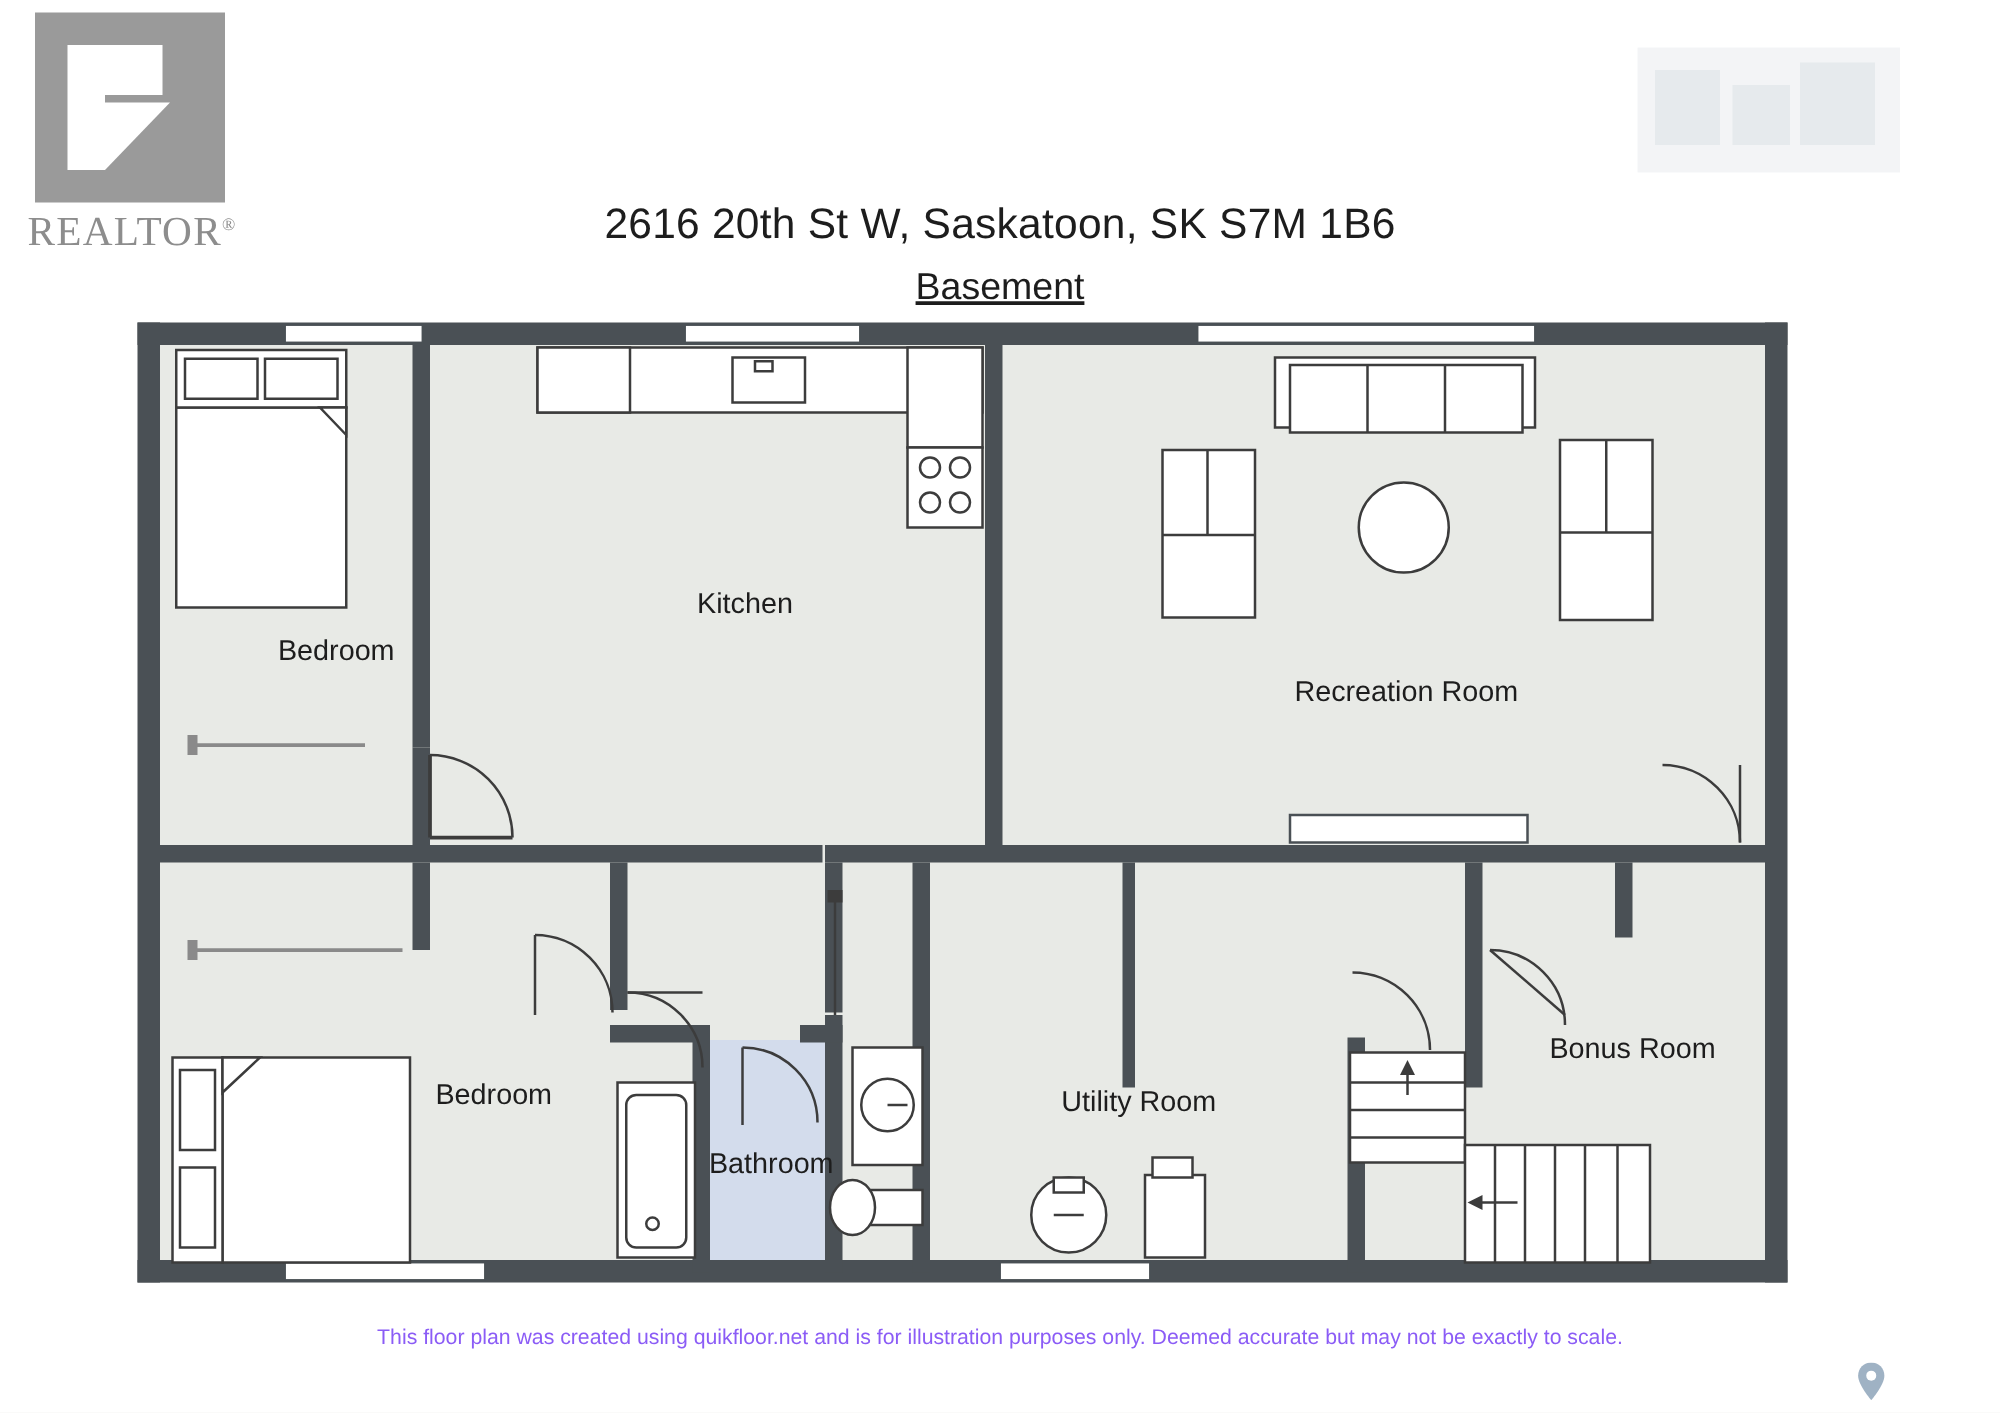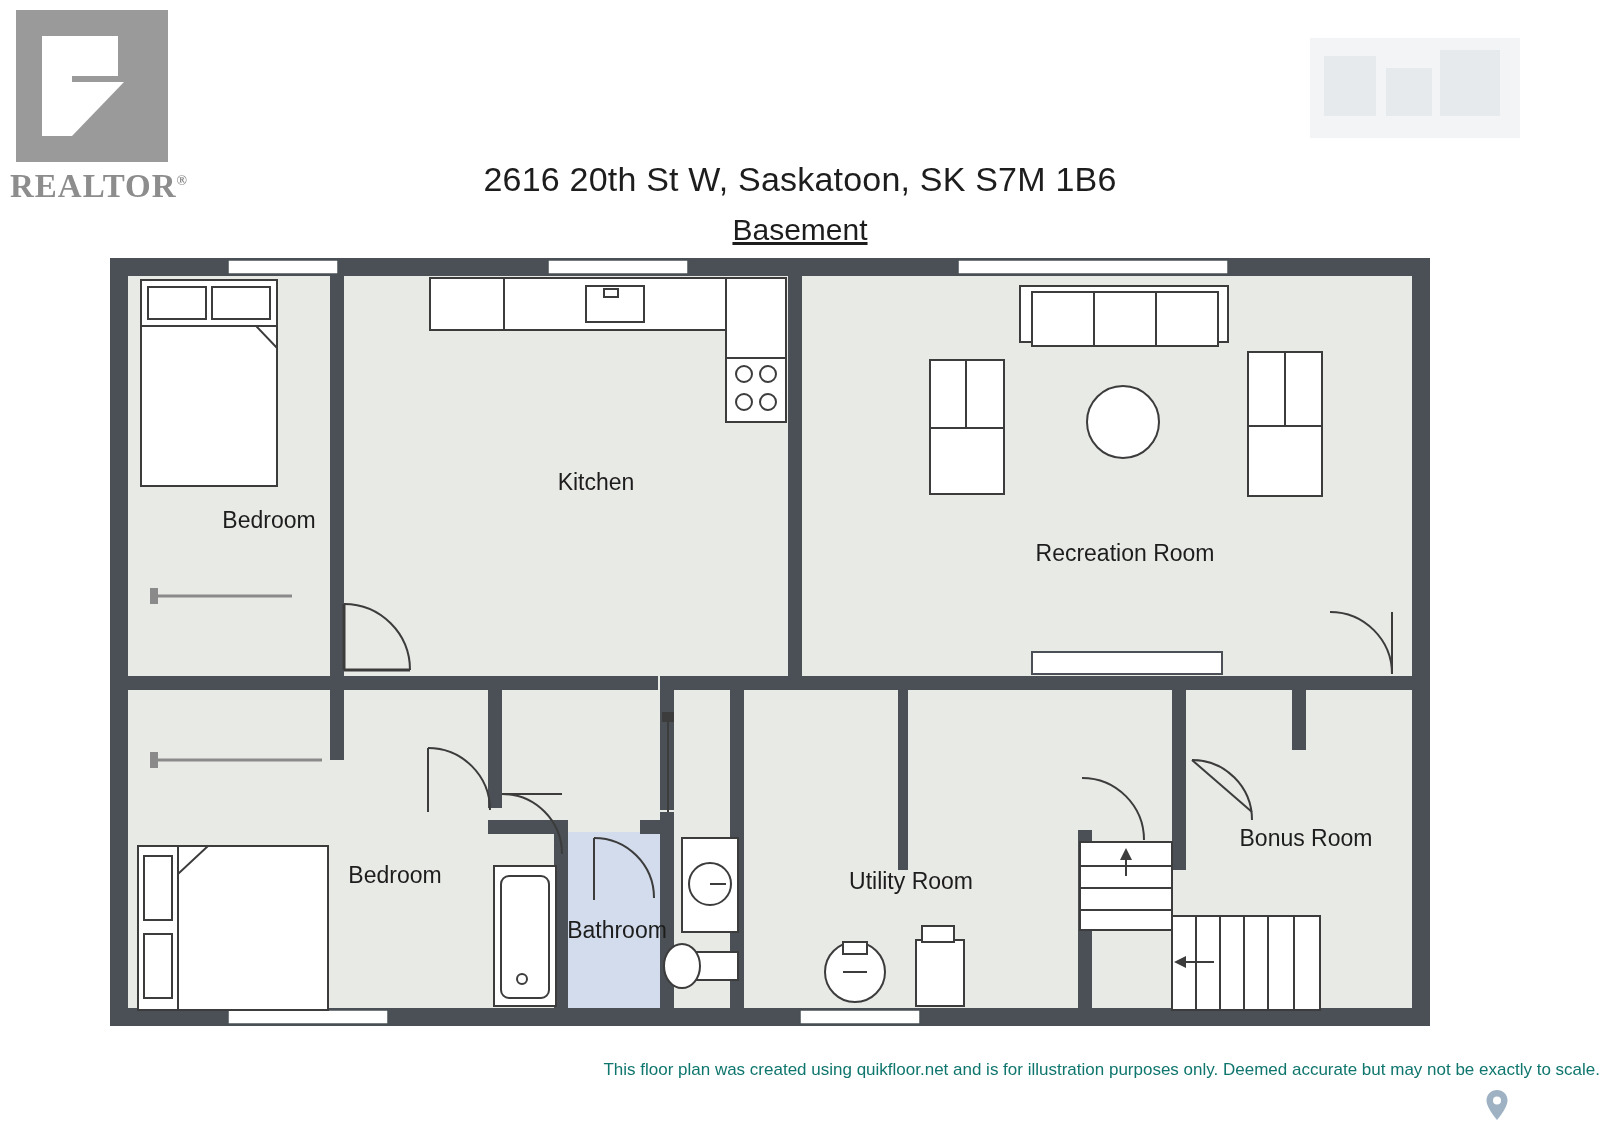--- a/index.html
+++ b/index.html
@@ -12,25 +12,24 @@
     height: 1130px;
     font-family: "Liberation Sans", sans-serif;
     color: #1d1d1d;
     position: relative;
     overflow: hidden;
   }
 
   
   #realtor-logo {
     position: absolute;
-    left: 8px;
+    left: 20px;
     top: 8px;
     width: 185px;
     height: 190px;
-    font-weight: bold;
   }
   #realtor-mark {
     position: absolute;
     left: 8px;
     top: 2px;
     width: 152px;
     height: 152px;
     background: #9a9a9a;
   }
   #realtor-mark .cut {
@@ -110,23 +109,23 @@
     top: 0;
     width: 1600px;
     height: 1130px;
   }
 
   #footer-note {
     position: absolute;
     left: 0;
     top: 1060px;
     width: 1600px;
-    text-align: right;
+    text-align: center;
     font-size: 17px;
-    color: #0f766e;
+    color: #8b5cf6;
   }
 
   #map-pin {
     position: absolute;
     right: 92px;
     bottom: 10px;
     width: 22px;
     height: 30px;
   }
 </style>

